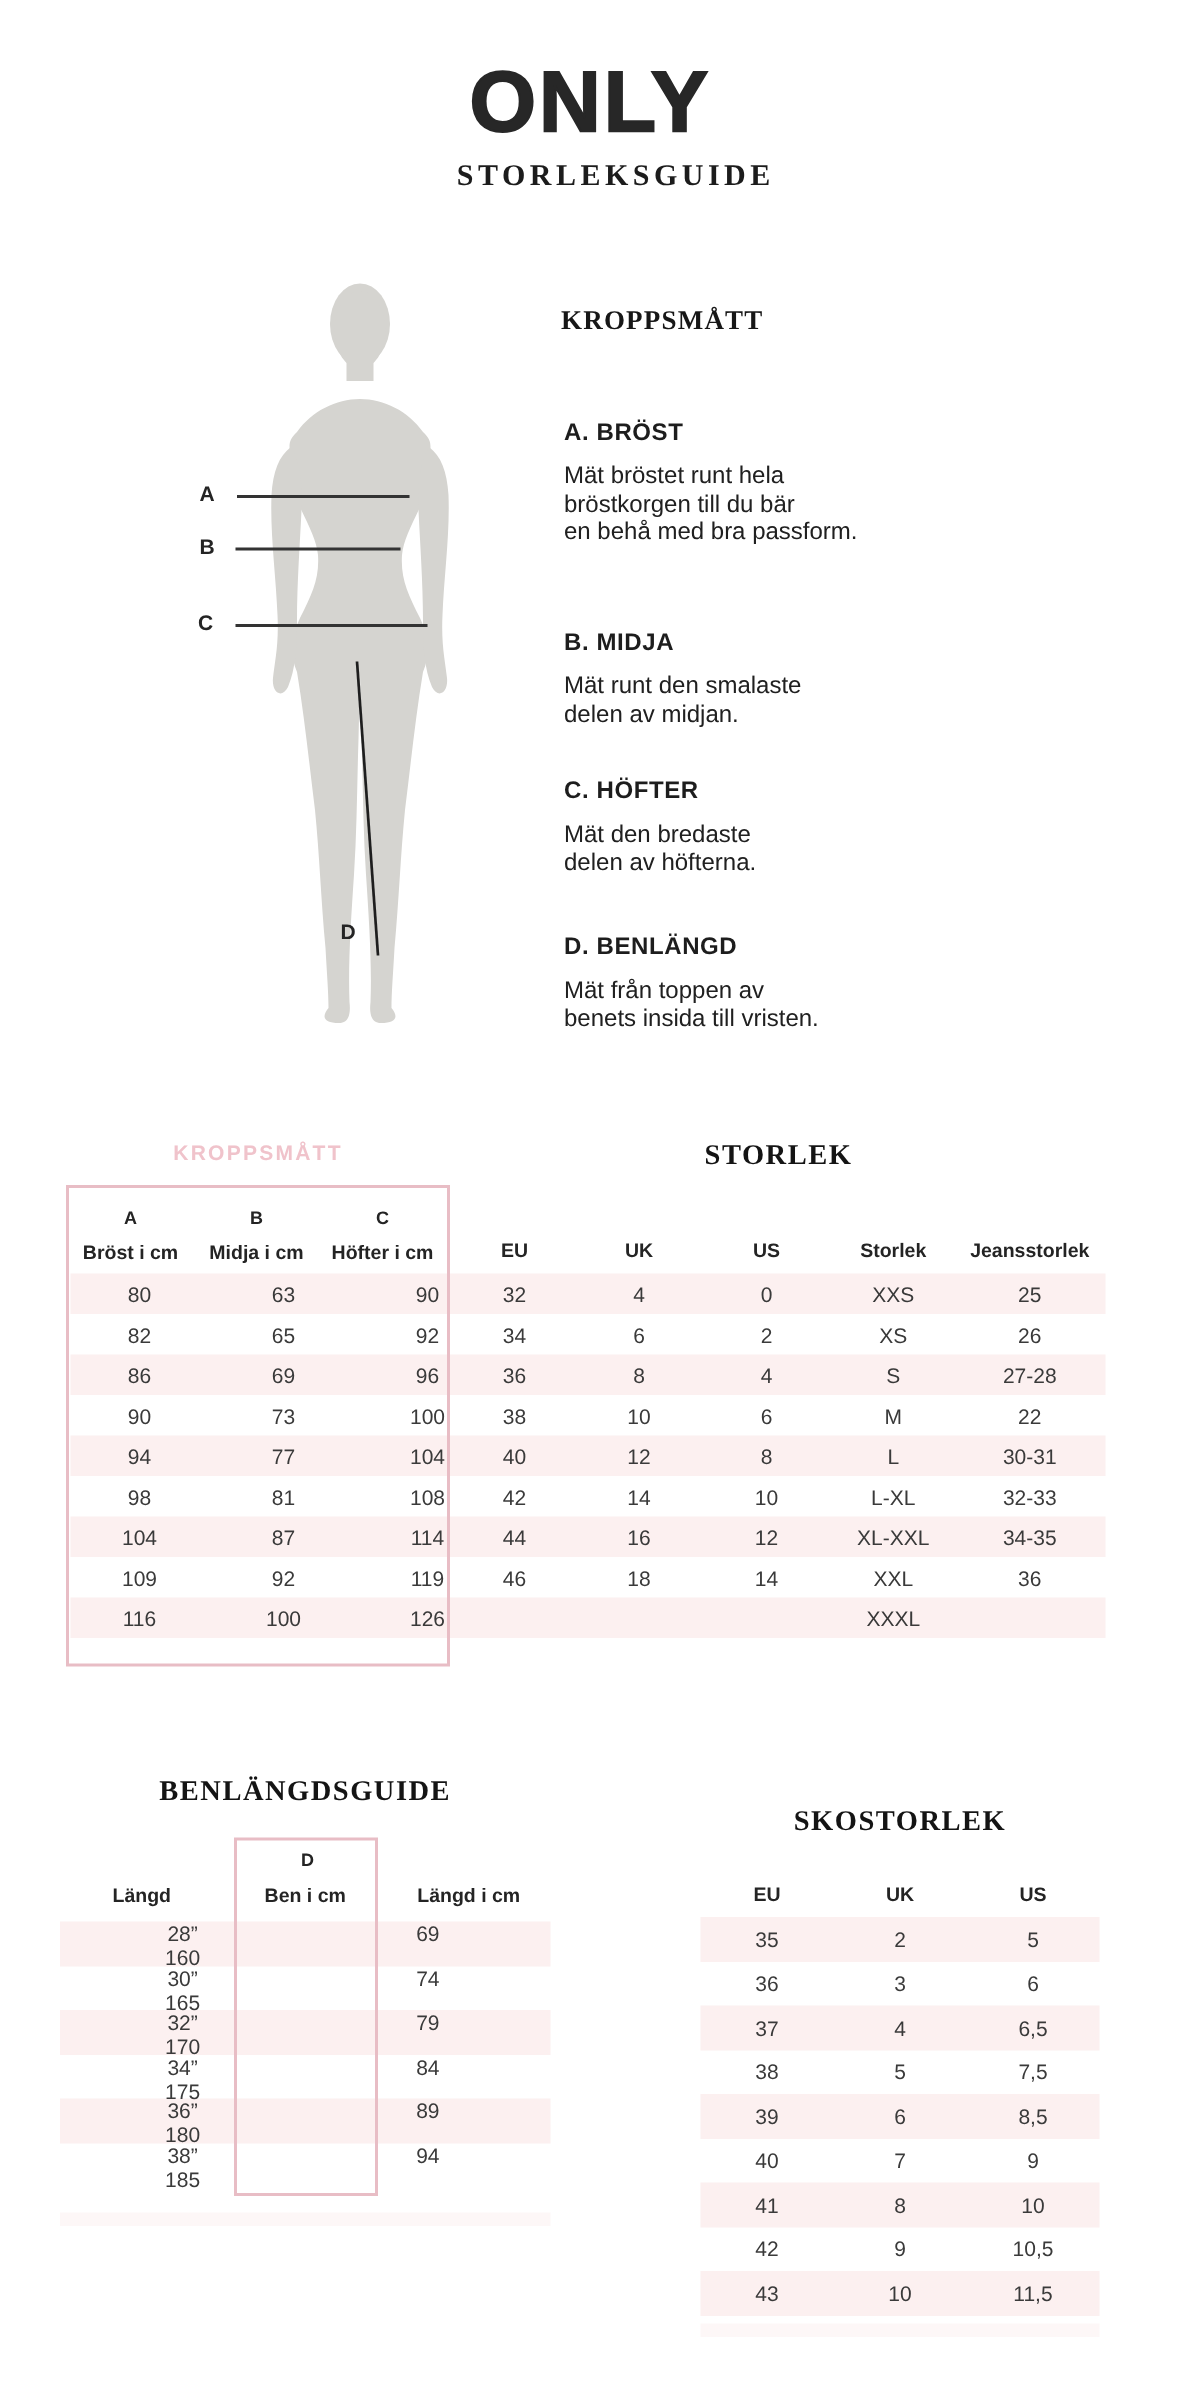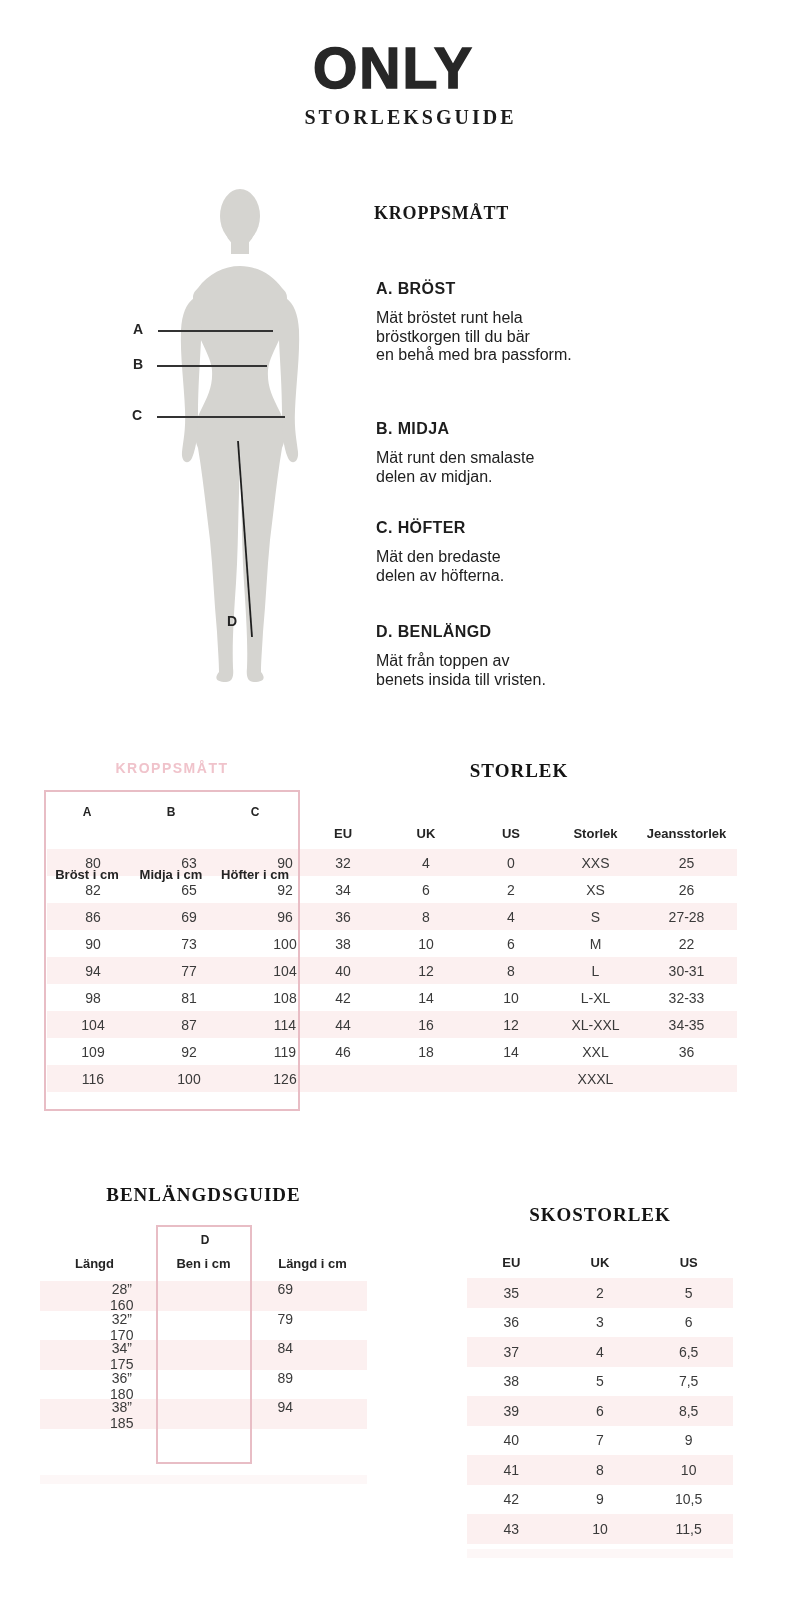--- a/index.html
+++ b/index.html
@@ -254,21 +254,21 @@
       <div class="hcell">Storlek</div>
       <div class="hcell">Jeansstorlek</div>
     </div>
 
   <div class="hdr-row grid kropp-letters" style="top:805px;">
 
   <div class="hcell">A</div>
       <div class="hcell">B</div>
       <div class="hcell">C</div>
     </div>
-  <div class="hdr-row grid kropp-labels" style="top:867px;">
+  <div class="hdr-row grid kropp-labels" style="top:827px;">
 
   <div class="hcell">Bröst i cm</div>
       <div class="hcell">Midja i cm</div>
       <div class="hcell">Höfter i cm</div>
     </div>
   <div class="rows kropp-rows">
 
   <div class="tr">
       <div class="cell">80</div>
       <div class="cell">63</div>
@@ -326,20 +326,25 @@
       <div class="hcell">Längd i cm</div>
     </div>
   <div class="rows bl-rows">
 
   <div class="tr">
       <div class="cell">28”</div>
       <div class="cell">69</div>
       <div class="cell">160</div>
     </div>
       <div class="tr">
+      <div class="cell">30”</div>
+      <div class="cell">74</div>
+      <div class="cell">165</div>
+    </div>
+      <div class="tr">
       <div class="cell">32”</div>
       <div class="cell">79</div>
       <div class="cell">170</div>
     </div>
       <div class="tr">
       <div class="cell">34”</div>
       <div class="cell">84</div>
       <div class="cell">175</div>
     </div>
       <div class="tr">

